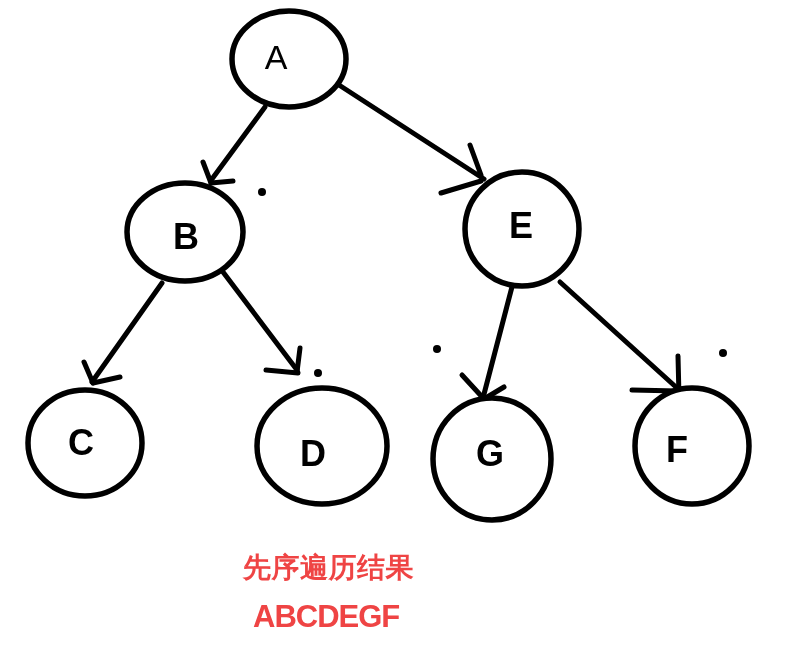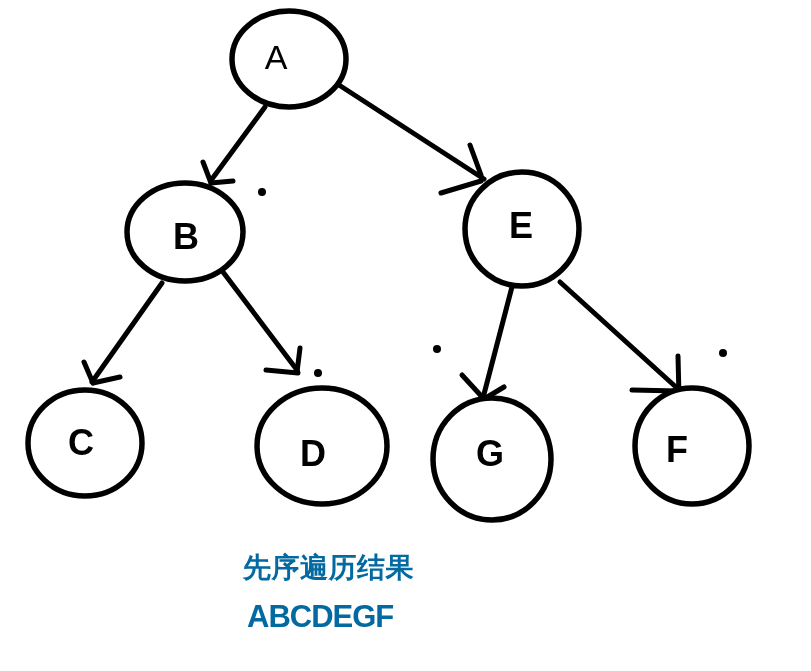--- a/index.html
+++ b/index.html
@@ -34,33 +34,33 @@
     font-size: 36px;
     font-weight: 700;
     text-anchor: middle;
   }
   .node-label--light {
     font-size: 34px;
     font-weight: 400;
   }
   .caption {
     position: absolute;
-    color: #0369a1;
+    color: #ef4444;
     font-weight: 700;
     white-space: nowrap;
     line-height: 1.1;
   }
   #caption-line1 {
     left: 243px;
     top: 553px;
     font-size: 28px;
     letter-spacing: 0.5px;
   }
   #caption-line2 {
-    left: 247px;
+    left: 253px;
     top: 600px;
     font-size: 31px;
     letter-spacing: -1px;
   }
 </style>
 </head>
 <body>
 
 <div id="stage">
   <svg id="tree-svg" width="811" height="671" viewBox="0 0 811 671">

